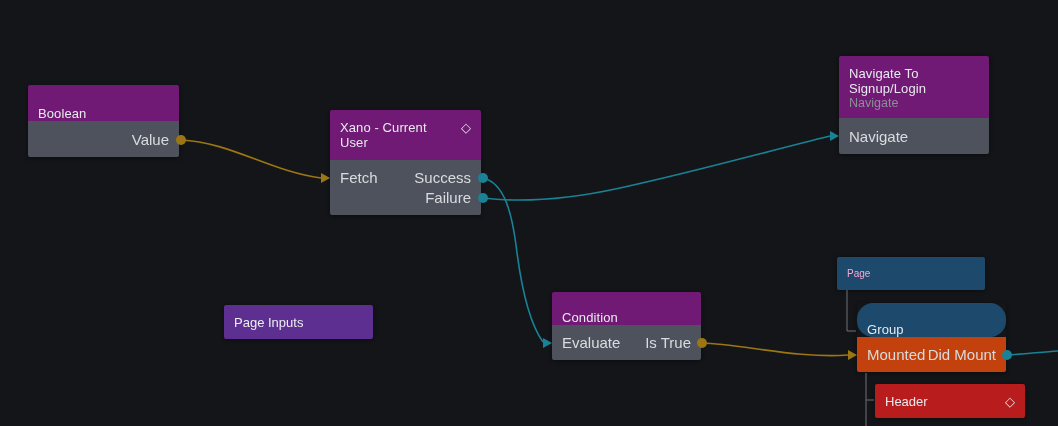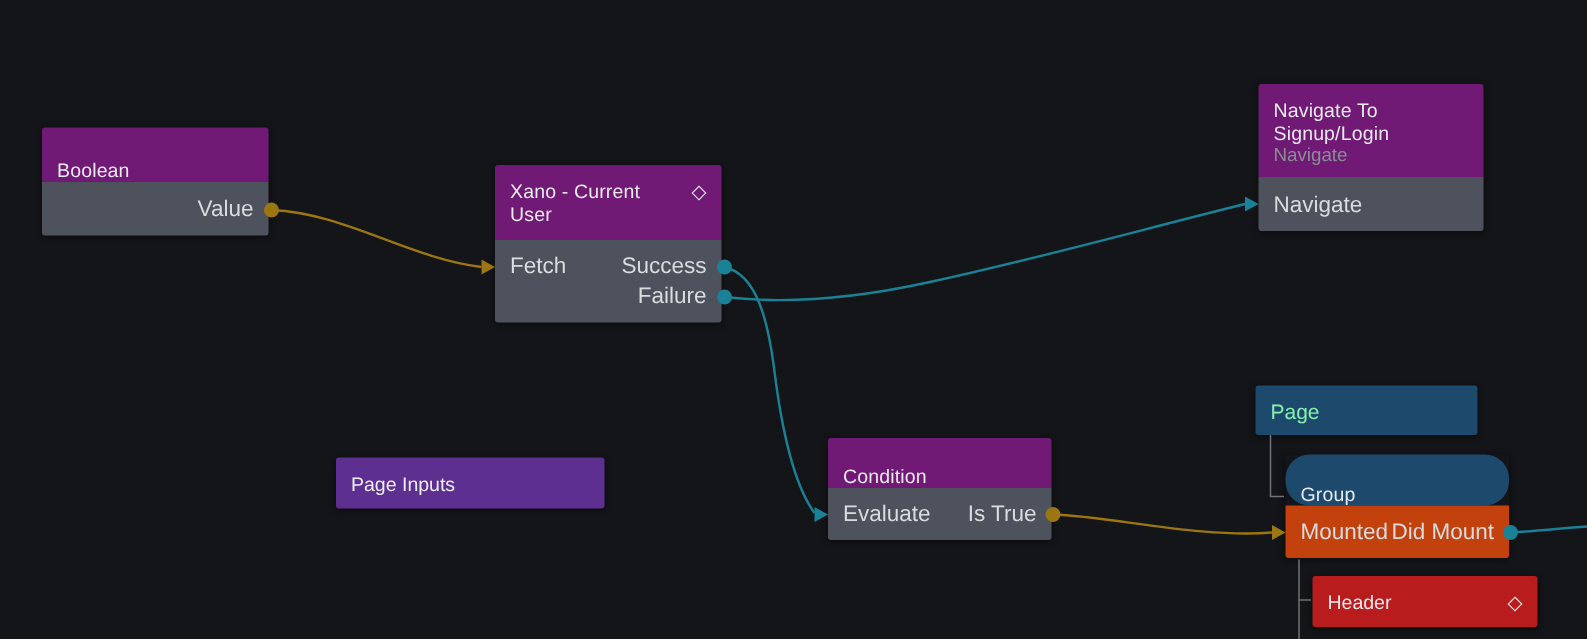--- a/index.html
+++ b/index.html
@@ -114,37 +114,37 @@
       <span class="node-subtitle" style="width:100%;">Navigate</span>
     </div>
     <div class="node-body" style="height:36px;">
       <div class="port-row">
         <span>Navigate</span>
         <span class="spacer"></span>
       </div>
     </div>
   </div>
 
-  <div class="title-block solid-purple" style="position:absolute; left:224px; top:305px; width:179px; height:34px; font-size:13px; color:#eceef0;">
+  <div class="title-block solid-purple" style="position:absolute; left:224px; top:305px; width:149px; height:34px; font-size:13px; color:#eceef0;">
     <span>Page Inputs</span>
   </div>
 
   <div class="node gray" style="left:552px; top:292px; width:149px;">
     <div class="node-header single" style="height:33px;">
       <span class="node-title">Condition</span>
     </div>
     <div class="node-body" style="height:35px;">
       <div class="port-row">
         <span>Evaluate</span>
         <span>Is True</span>
       </div>
     </div>
   </div>
 
-  <div class="title-block solid-blue" style="position:absolute; left:837px; top:257px; width:148px; height:33px; font-size:14px; color:#86efac;">
+  <div class="title-block solid-blue" style="position:absolute; left:837px; top:257px; width:148px; height:33px; font-size:10px; color:#f9a8d4;">
     <span>Page</span>
   </div>
 
   <div class="node blue" style="left:857px; top:303px; width:149px;">
     <div class="node-header single" style="height:34px;border-radius:16px;">
       <span class="node-title">Group</span>
     </div>
     <div class="node-body" style="height:35px;">
       <div class="port-row">
         <span>Mounted</span>

